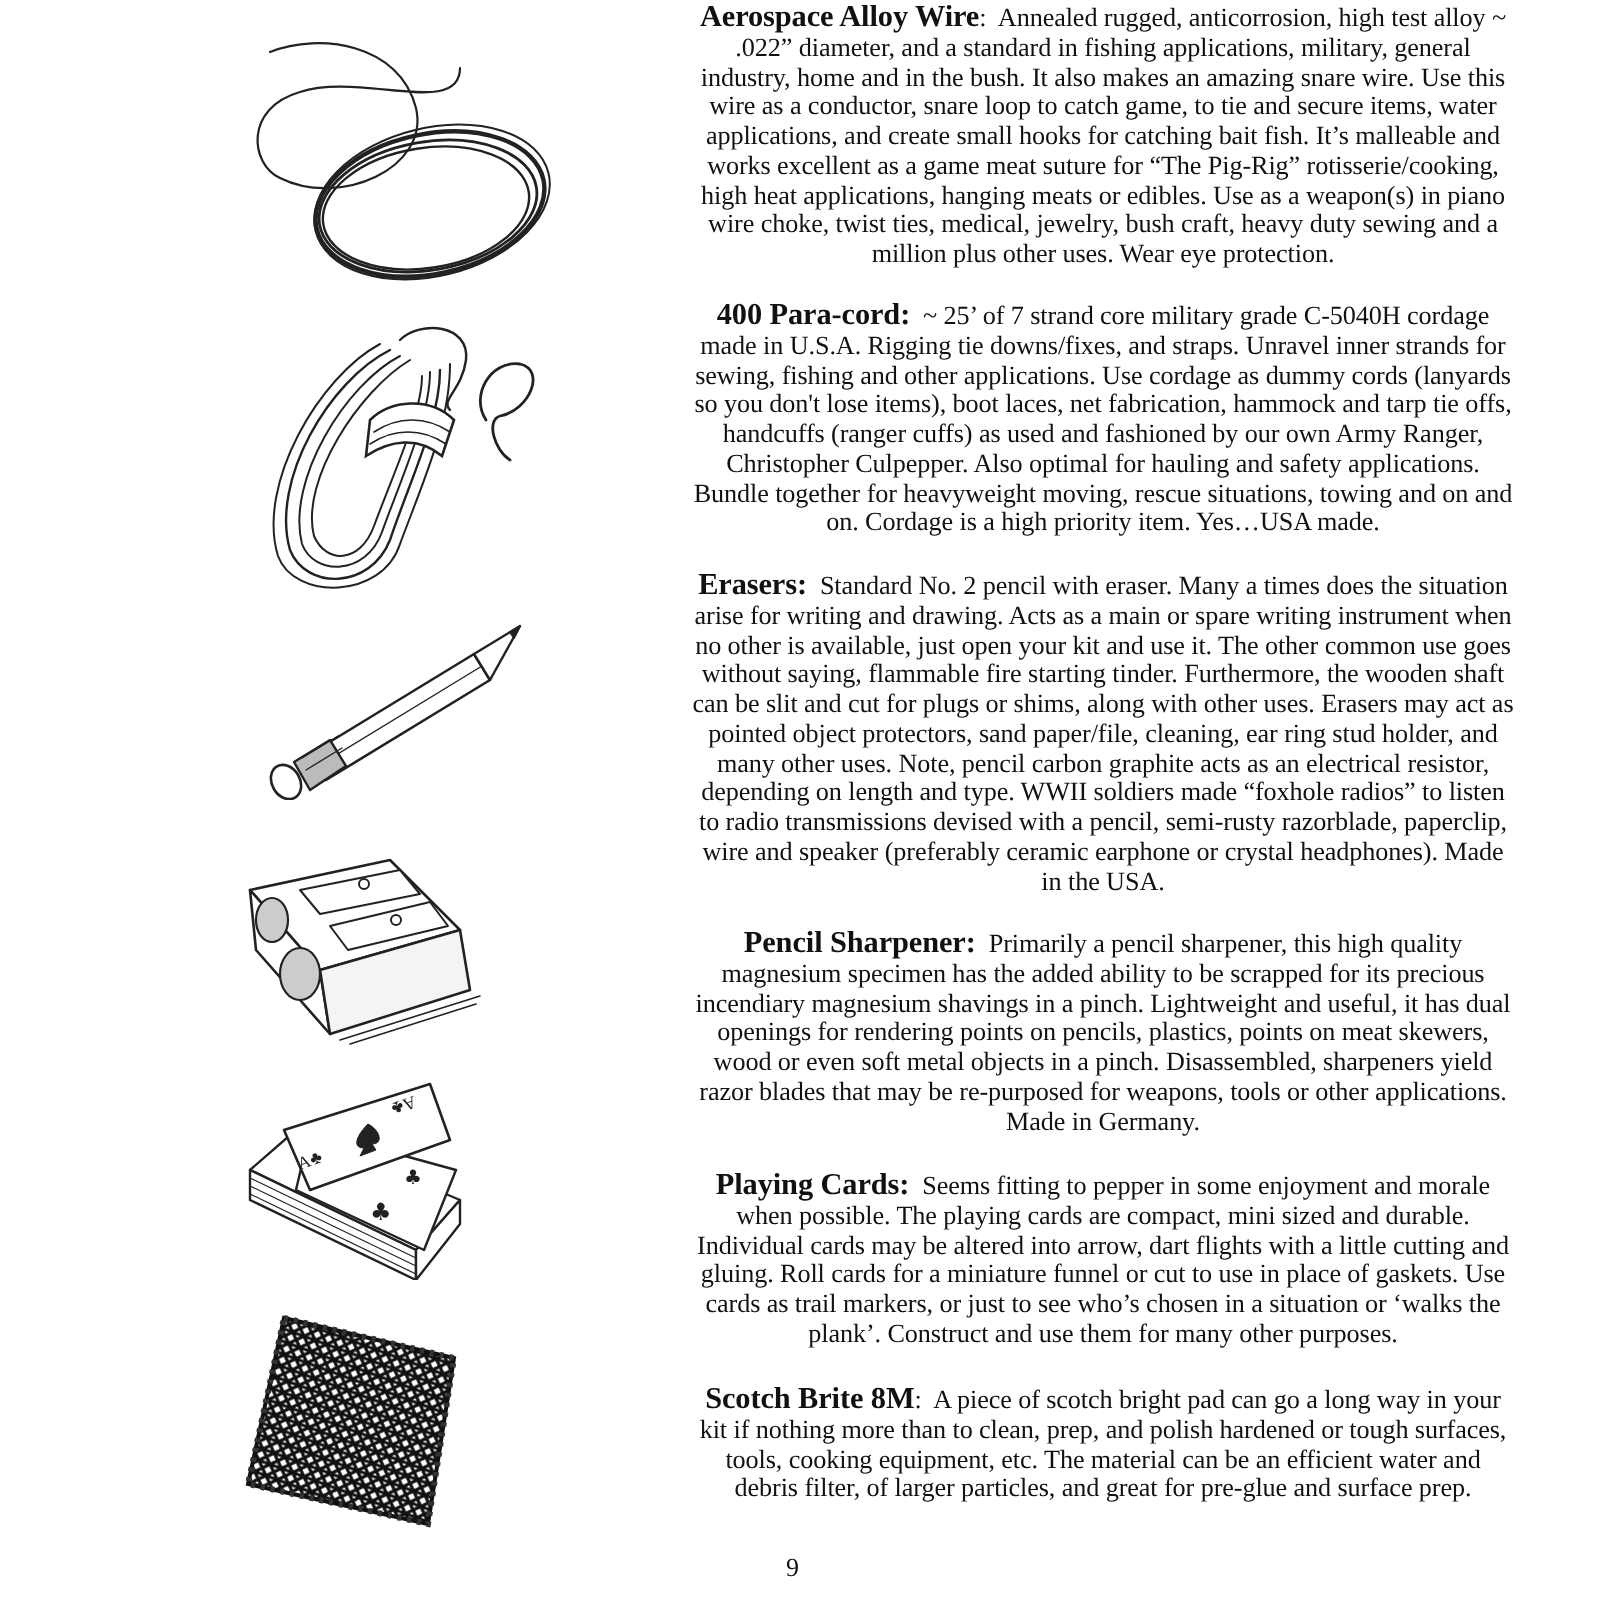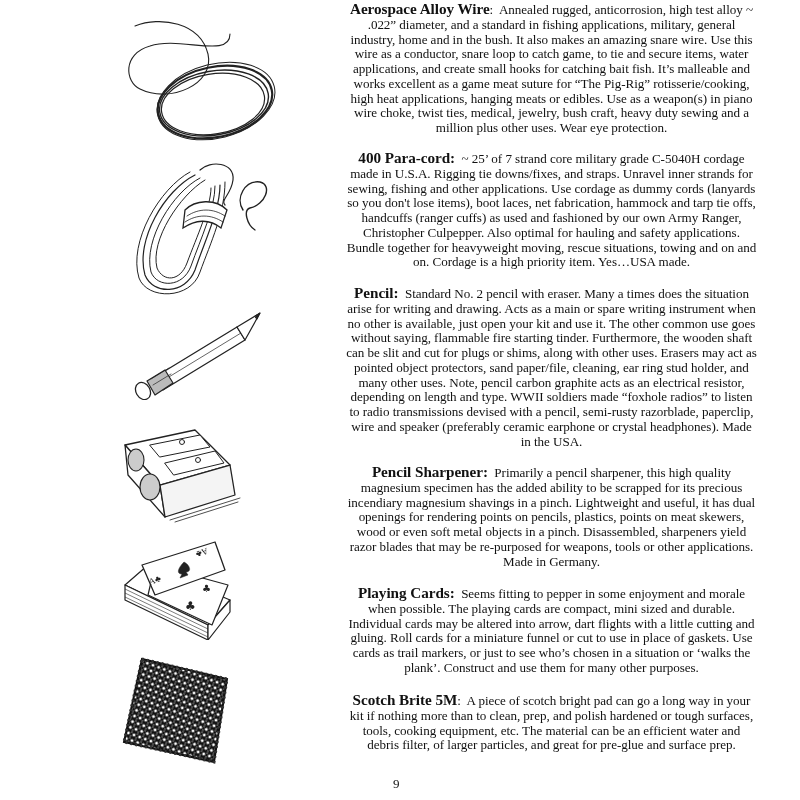--- a/index.html
+++ b/index.html
@@ -110,21 +110,21 @@
 made in U.S.A.  Rigging tie downs/fixes, and straps.  Unravel inner strands for
 sewing, fishing and other applications.  Use cordage as dummy cords (lanyards
 so you don't lose items), boot laces, net fabrication, hammock and tarp tie offs,
 handcuffs (ranger cuffs) as used and fashioned by our own Army Ranger,
 Christopher Culpepper.  Also optimal for hauling and safety applications.
 Bundle together for heavyweight moving, rescue situations, towing and on and
 on.  Cordage is a high priority item.  Yes…USA made.</span>
   </div>
 
   <div class="entry" style="top:286px">
-    <span class="title">Pencil:</span><span style="white-space:pre">  </span><span class="body">Standard No. 2 pencil with eraser.  Many a times does the situation
+    <span class="title">Erasers:</span><span style="white-space:pre">  </span><span class="body">Standard No. 2 pencil with eraser.  Many a times does the situation
 arise for writing and drawing.  Acts as a main or spare writing instrument when
 no other is available, just open your kit and use it.  The other common use goes
 without saying, flammable fire starting tinder.  Furthermore, the wooden shaft
 can be slit and cut for plugs or shims, along with other uses.  Erasers may act as
 pointed object protectors, sand paper/file, cleaning, ear ring stud holder, and
 many other uses.  Note, pencil carbon graphite acts as an electrical resistor,
 depending on length and type.  WWII soldiers made “foxhole radios” to listen
 to radio transmissions devised with a pencil, semi-rusty razorblade, paperclip,
 wire and speaker (preferably ceramic earphone or crystal headphones).  Made
 in the USA.</span>
@@ -143,20 +143,20 @@
   <div class="entry" style="top:586px">
     <span class="title">Playing Cards:</span><span style="white-space:pre">  </span><span class="body">Seems fitting to pepper in some enjoyment and morale
 when possible.  The playing cards are compact, mini sized and durable.
 Individual cards may be altered into arrow, dart flights with a little cutting and
 gluing.  Roll cards for a miniature funnel or cut to use in place of gaskets.  Use
 cards as trail markers, or just to see who’s chosen in a situation or ‘walks the
 plank’.  Construct and use them for many other purposes.</span>
   </div>
 
   <div class="entry" style="top:693px">
-    <span class="title">Scotch Brite 5M</span><span style="white-space:pre">:  </span><span class="body">A piece of scotch bright pad can go a long way in your
+    <span class="title">Scotch Brite 8M</span><span style="white-space:pre">:  </span><span class="body">A piece of scotch bright pad can go a long way in your
 kit if nothing more than to clean, prep, and polish hardened or tough surfaces,
 tools, cooking equipment, etc.  The material can be an efficient water and
 debris filter, of larger particles, and great for pre-glue and surface prep.</span>
   </div>
 
   <div class="pagenum">9</div>
 </div>
 
 </body></html>

